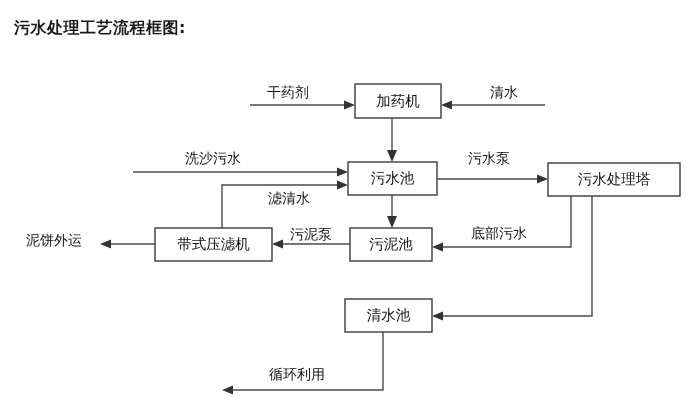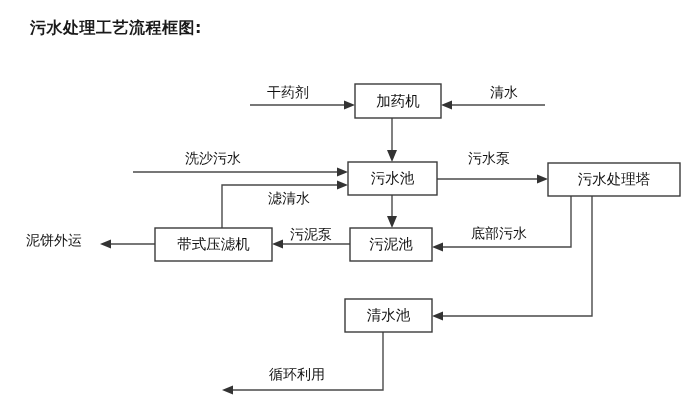--- a/index.html
+++ b/index.html
@@ -23,21 +23,20 @@
   }
   .page-title {
     position: absolute;
     left: 14px;
     top: 18px;
     font-size: 16px;
     font-weight: bold;
     color: #1a1a1a;
     letter-spacing: 0.5px;
     white-space: nowrap;
-    margin-left: 16px;
   }
   svg.flow {
     position: absolute;
     left: 0;
     top: 0;
     width: 700px;
     height: 420px;
   }
   .box-rect {
     fill: #ffffff;

